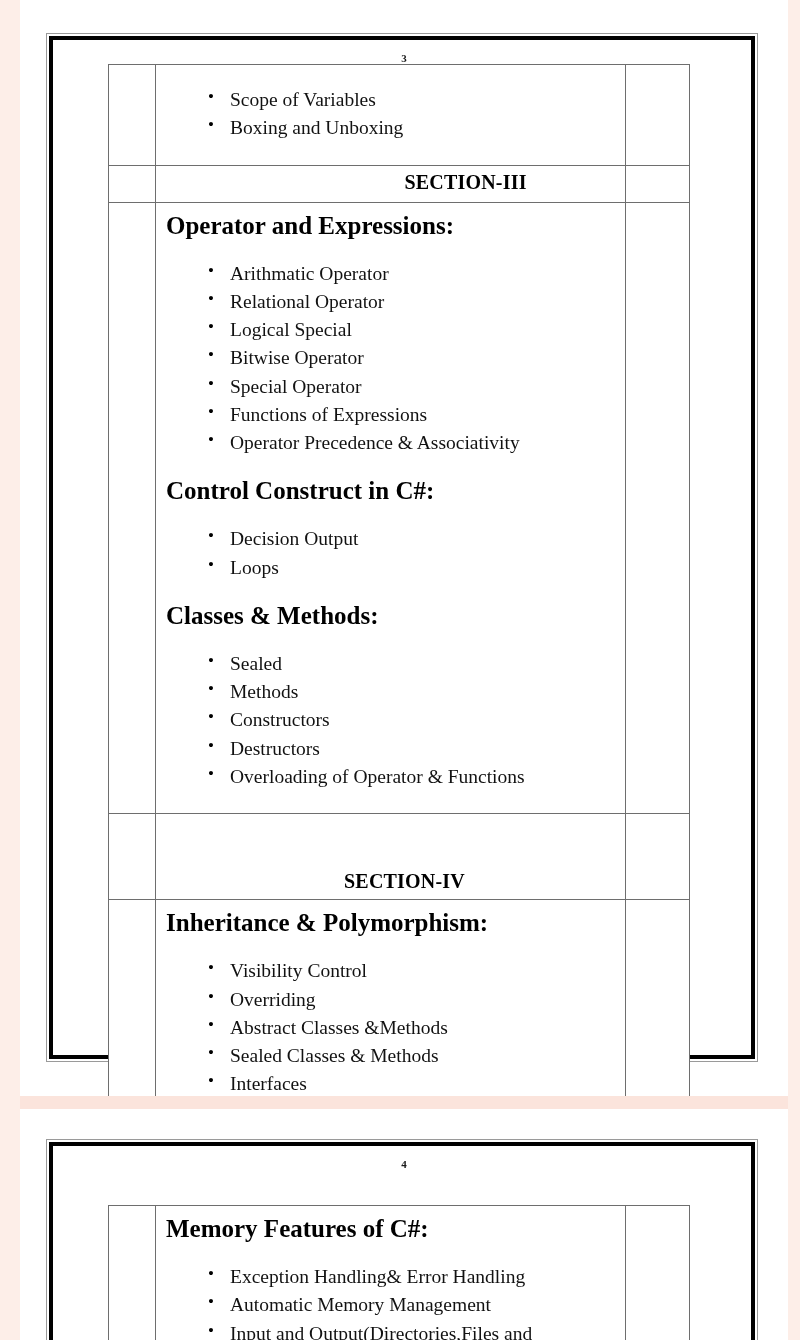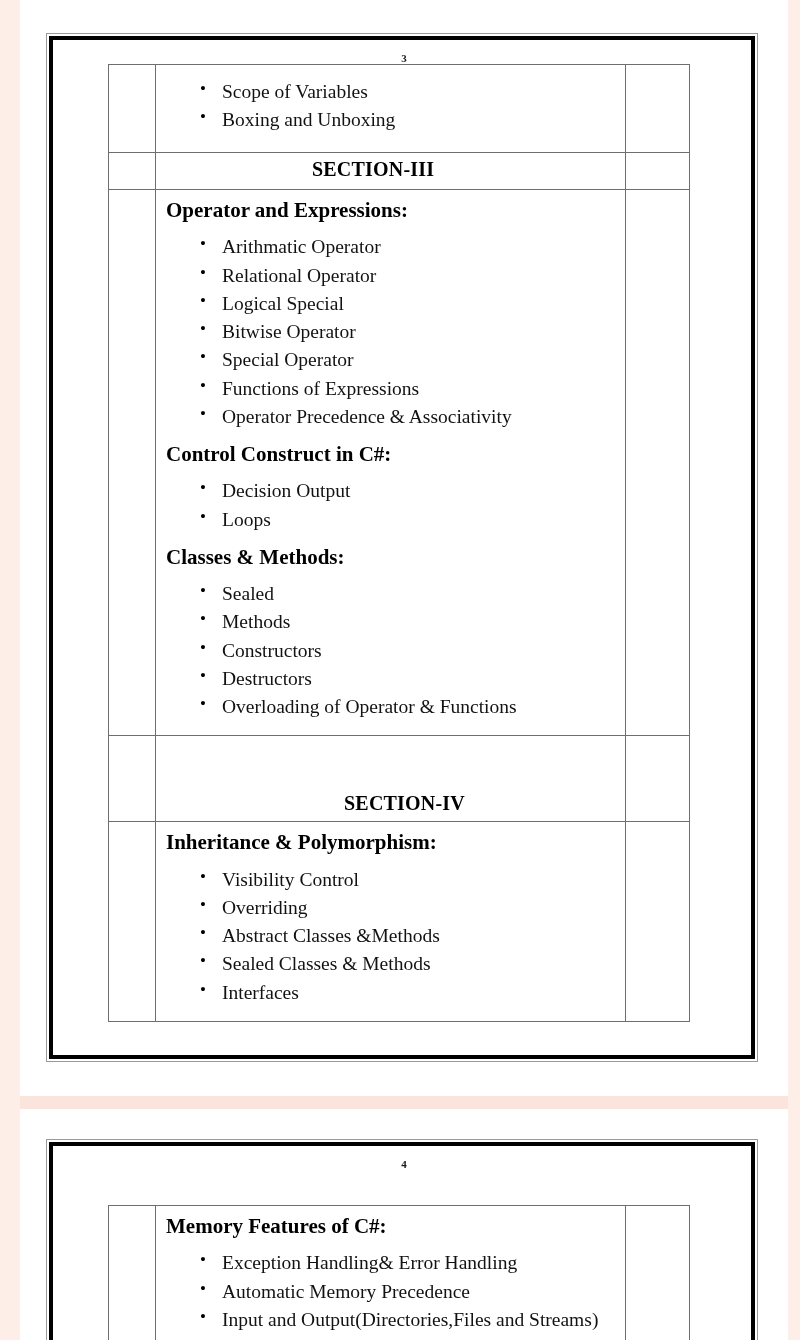--- a/index.html
+++ b/index.html
@@ -65,30 +65,30 @@
   .col-narrow { width:47px; }
   .col-main   { width:470px; }
   .col-right  { width:64px; }
 
   .cell-pad {
     padding:5px 6px 6px 6px;
   }
 
   .grp-title {
     font-weight:bold;
-    font-size:21px;
+    font-size:25px;
     line-height:1.44;
     color:#000;
     padding-left:4px;
     white-space:nowrap;
   }
 
   ul.topics {
     list-style:none;
-    margin:8px;
+    margin:16px;
     padding:0;
   }
   ul.topics li {
     position:relative;
     font-size:19.5px;
     line-height:1.45;
     color:#121212;
     padding-left:52px;
     text-indent:0;
   }
@@ -101,21 +101,21 @@
     color:#000;
   }
   ul.topics li.wrap { white-space:normal; }
 
   .section-head {
     font-weight:bold;
     font-size:20px;
     color:#000;
     letter-spacing:0.2px;
   }
-  .section-head.pos-iii { text-align:left; padding-left:150px; }
+  .section-head.pos-iii { text-align:center; padding-left:150px; }
   .section-head.pos-iv  { text-align:center; padding-left:28px;margin-top:36px; }
 
   .sec-cell { height:100%; }
 
   
   .page-gap {
     position:absolute;
     left:20px;
     width:768px;
     background:#fbe4dc;
@@ -245,21 +245,21 @@
           <col class="col-right">
       </colgroup>
       <tbody>
         <tr>
           <td style="height:240px;"></td>
           <td>
             <div class="cell-pad">
               <div class="grp-title">Memory Features of C#:</div>
               <ul class="topics">
                 <li>Exception Handling&amp; Error Handling</li>
-                <li>Automatic Memory Precedence</li>
+                <li>Automatic Memory Management</li>
                 <li class="wrap">Input and Output(Directories,Files and Streams)</li>
               </ul>
             </div>
           </td>
           <td></td>
         </tr>
       </tbody>
     </table>
   </div>
 

